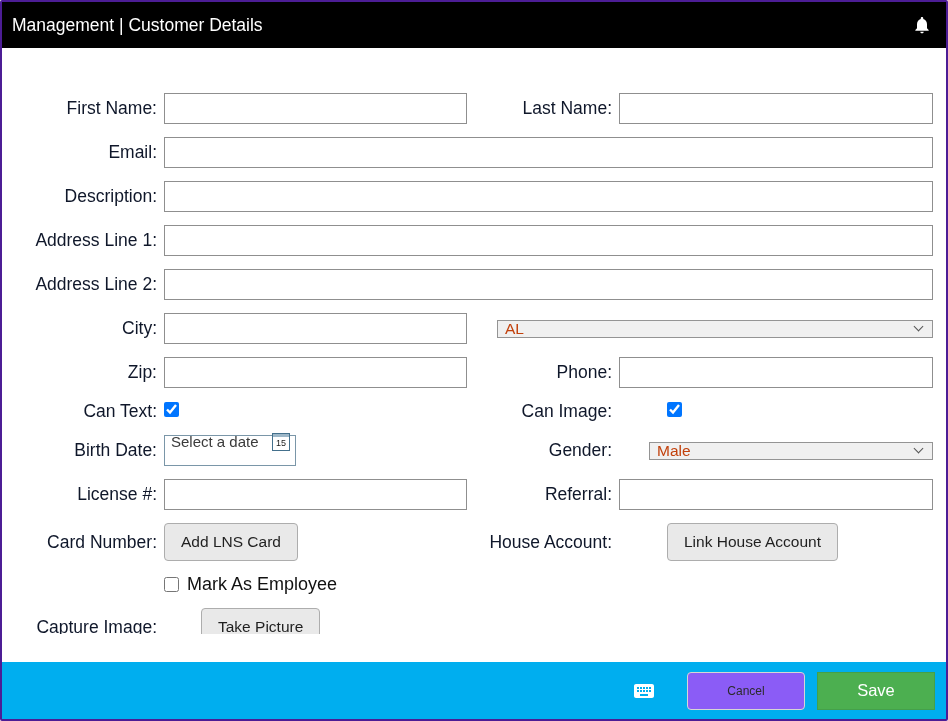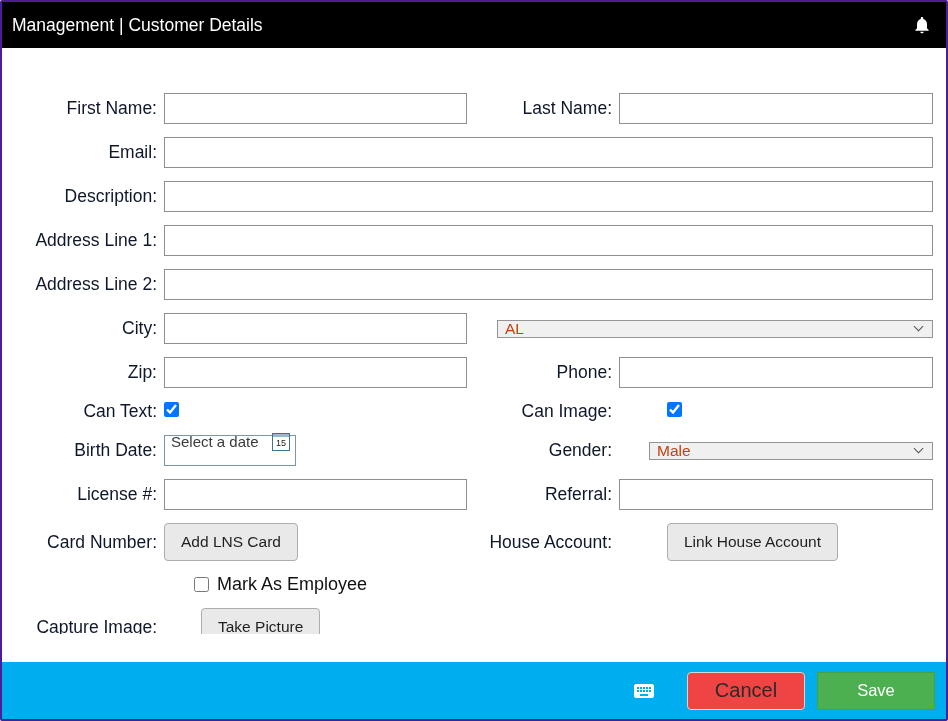--- a/index.html
+++ b/index.html
@@ -47,21 +47,21 @@
     display: flex; align-items: center; justify-content: space-between;
     padding: 0 10px 0 7px; font-size: 15.5px; color: #c2410c; cursor: default; margin-left: 30px;
   }
   .chev {
     width: 7px; height: 7px;
     border-right: 1.5px solid #555; border-bottom: 1.5px solid #555;
     transform: rotate(45deg); margin-top: -4px;
   }
   
   input[type="checkbox"] { width: 15px; height: 15px; }
-  .mark-wrap { display: flex; align-items: center; gap: 8px; font-size: 18px; color: #111; margin-left: 30px; }
+  .mark-wrap { display: flex; align-items: center; gap: 8px; font-size: 18px; color: #111; }
   
   .datepicker {
     width: 132px; height: 31px; border: 1px solid #7a96a8; background: #fff;
     display: flex; align-items: center; justify-content: space-between;
     padding: 0 5px 18px 6px; font-size: 15px; color: #3a3a3a; cursor: default;
   }
   .cal {
     width: 18px; height: 18px; border: 1px solid #44708c; background: #fff;
     position: relative; display: inline-flex; align-items: flex-end; justify-content: center;
   }
@@ -77,22 +77,22 @@
   .spaced-top { margin-top: 8px; }
   
   .footer {
     height: 57px; flex: 0 0 57px;
     background: #00AEEF;
     display: flex; align-items: center; justify-content: flex-end;
     gap: 12px; padding-right: 11px;
   }
   .kbd-icon { display: inline-flex; align-items: center; margin-right: 16px; cursor: pointer; }
   .btn-cancel {
-    width: 118px; height: 38px; background: #ef4444; border: 1px solid #d6d6d6;
-    border-radius: 4px; font-size: 20px; color: #2b2b2b; font-family: inherit; cursor: pointer;
+    width: 118px; height: 38px; background: #8b5cf6; border: 1px solid #d6d6d6;
+    border-radius: 4px; font-size: 12px; color: #2b2b2b; font-family: inherit; cursor: pointer;
   }
   .btn-save {
     width: 118px; height: 38px; background: #4CAF50; border: 1px solid #45a049;
     border-radius: 0; font-size: 16.5px; color: #fff; font-family: inherit; cursor: pointer;
   }
 </style>
 </head>
 <body>
 
 <div class="page">

